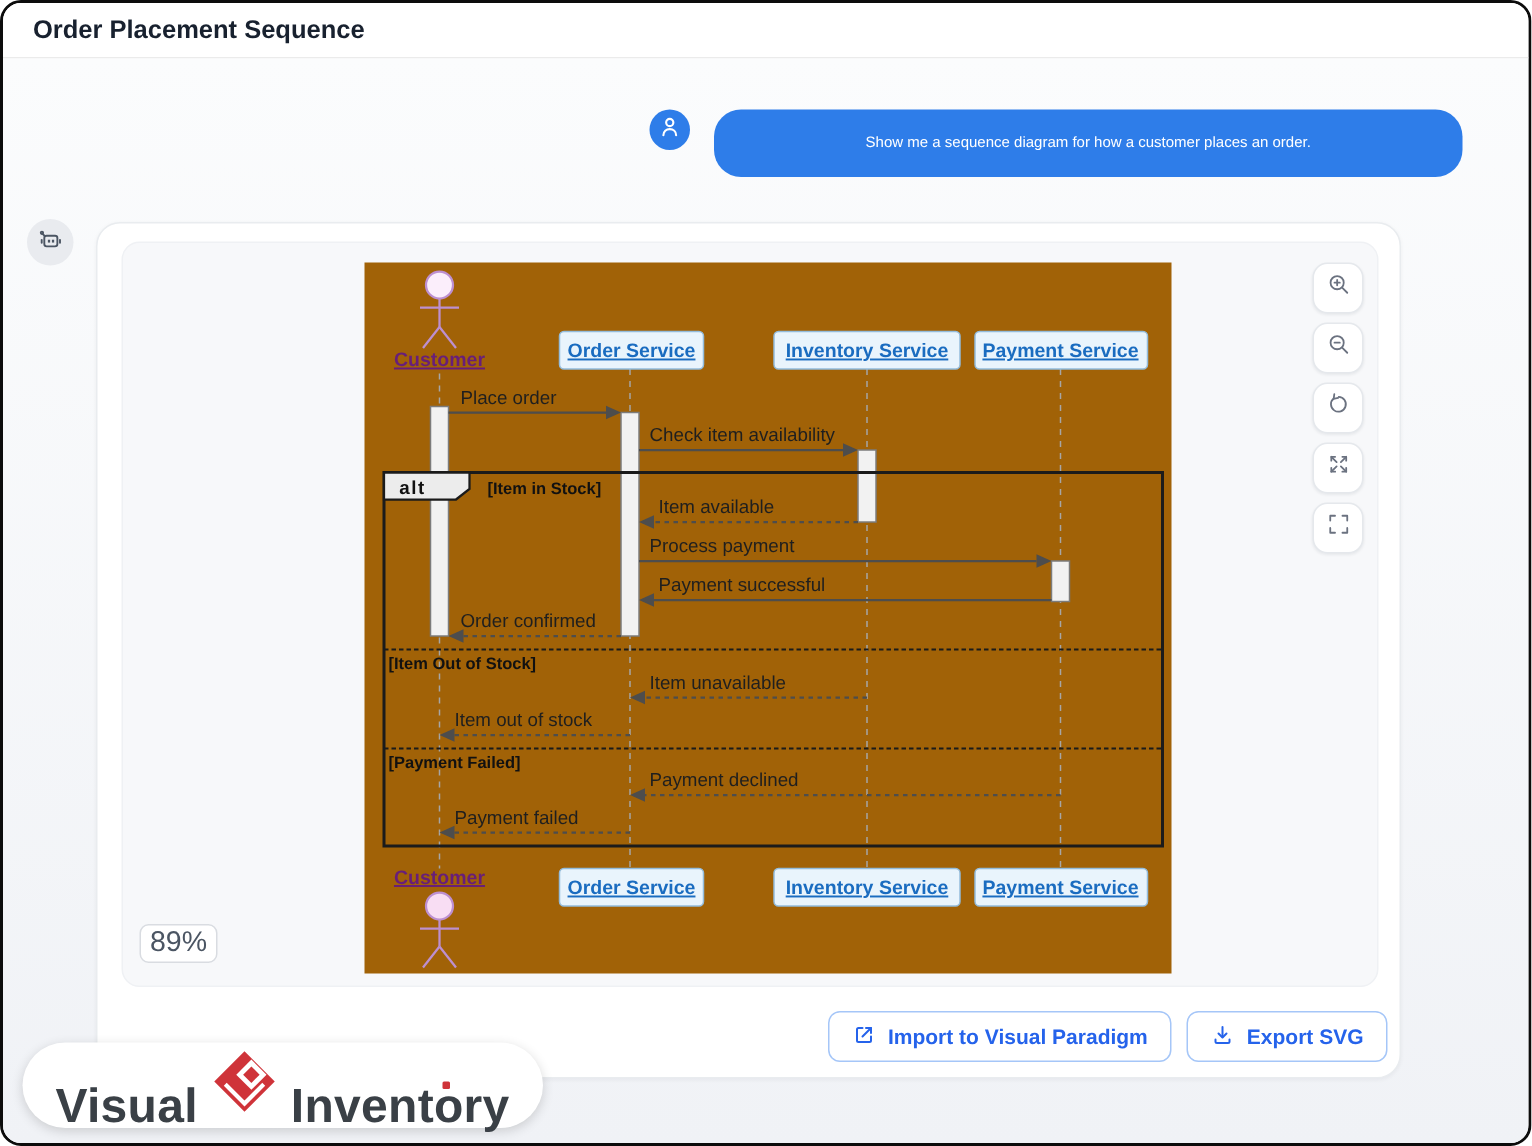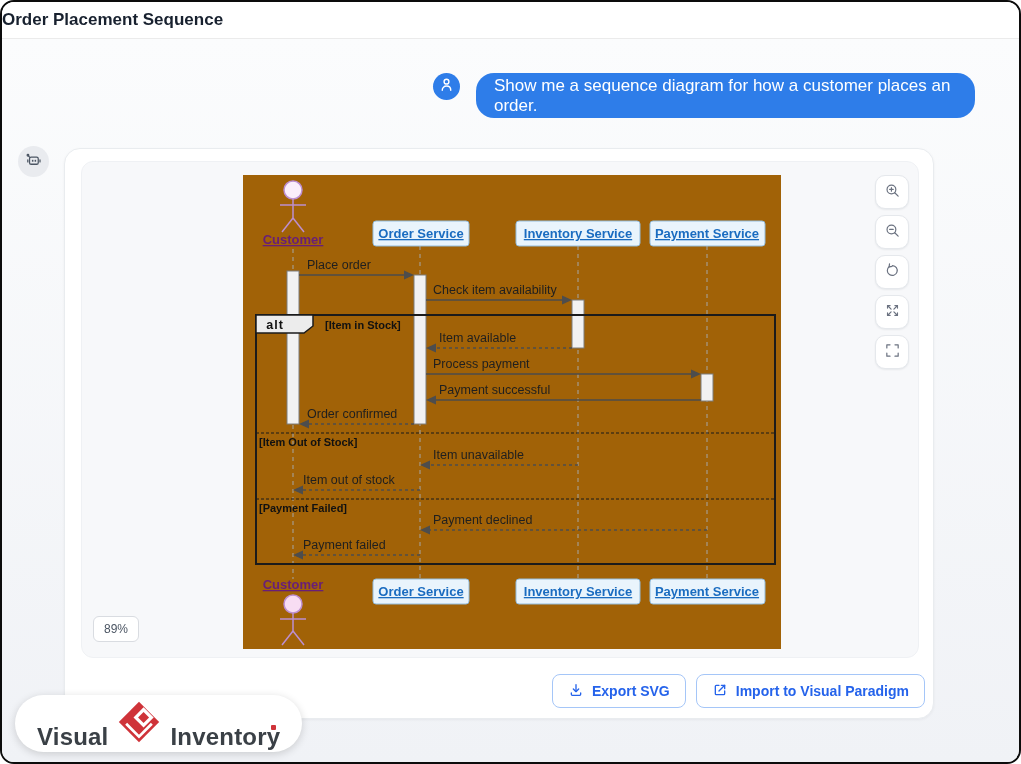--- a/index.html
+++ b/index.html
@@ -1,60 +1,60 @@
 <!DOCTYPE html>
 <html><head>
 <meta charset="utf-8">
 <style>
   * { margin:0; padding:0; box-sizing:border-box; }
   body { font-family:"Liberation Sans", sans-serif; background:#fff; }
   .screen { position:relative; width:1021px; height:764px; border:2px solid #0c0c0c;
             border-radius:14px; overflow:hidden; background:#fff; }
   .header { position:absolute; top:0; left:0; right:0; height:37px; background:#fff;
-            border-bottom:1px solid #ebebeb; display:flex; align-items:center; }
+            border-bottom:1px solid #ebebeb; display:flex; align-items:center; padding-left:20px; }
   .header h1 { font-size:17px; font-weight:700; color:#18212f; }
   .main { position:absolute; top:37px; left:0; right:0; bottom:0;
           background:linear-gradient(180deg,#fbfcfd 0%,#f0f2f6 100%); }
 
   
   .user-avatar { position:absolute; left:431px; top:34px; width:27px; height:27px;
                  border-radius:50%; background:#2e7de9; display:flex; align-items:center; justify-content:center; }
   .chat-bubble { position:absolute; left:474px; top:34px; width:499px; height:45px;
-                 background:#2e7de9; border-radius:18px; color:#fff; font-size:17px;
+                 background:#2e7de9; border-radius:18px; color:#fff; font-size:10px;
                  display:flex; align-items:center; padding:0 18px;justify-content:center; }
   .bot-avatar { position:absolute; left:16px; top:107px; width:31px; height:31px; border-radius:50%;
                 background:#e9ebef; display:flex; align-items:center; justify-content:center; }
 
   
   .card { position:absolute; left:62px; top:109px; width:870px; height:571px; background:#fff;
           border:1px solid #e9ecef; border-radius:16px; box-shadow:0 1px 3px rgba(16,24,40,.05); }
   .panel { position:absolute; left:16px; top:12px; width:838px; height:497px; background:#f7f8fa;
            border:1px solid #eff1f4; border-radius:12px; }
   .diagram-canvas { position:absolute; left:178px; top:26px; width:538px; height:474px; background:#a16207; }
 
   .controls { position:absolute; left:810px; top:26px; display:flex; flex-direction:column; gap:6px; }
   .ctrl-btn { width:34px; height:34px; background:#fff; border:1px solid #e5e8ec; border-radius:10px;
               box-shadow:0 1px 2px rgba(16,24,40,.07); display:flex; align-items:center;
               justify-content:center; cursor:pointer; }
   .ctrl-btn svg { stroke:#6b7280; }
 
   .zoom-badge { position:absolute; left:28px; top:467px; min-width:46px; height:26px; background:#fff;
                 border:1px solid #d9dce1; border-radius:6px; display:flex; align-items:center;
-                justify-content:center; font-size:12px; color:#4b5563; padding:0 6px; }
+                justify-content:center; font-size:19px; color:#4b5563; padding:0 6px; }
 
   .footer-actions { position:absolute; right:8px; bottom:10px; display:flex; gap:10px; }
   .action-btn { height:34px; display:inline-flex; align-items:center; gap:8px; padding:0 15px;
                 background:#fff; border:1px solid #a5c6f8; border-radius:8px; color:#2563eb;
                 font-size:14px; font-weight:600; cursor:pointer; }
 
   
   .brand-pill { position:absolute; left:13px; top:656px; height:57px; background:#fff;
                 border-radius:29px; box-shadow:0 2px 8px rgba(0,0,0,.16); display:flex;
                 align-items:center; padding:0 22px; gap:9px; z-index:5; cursor:pointer; }
-  .brand-word { font-size:24px; font-weight:700; color:#3a4046; letter-spacing:.2px;margin-top:27px; }
+  .brand-word { font-size:32px; font-weight:700; color:#3a4046; letter-spacing:.2px;margin-top:27px; }
   .brand-word2 { position:relative; }
   .brand-word2::after { content:""; position:absolute; left:101px; top:2px; width:5px; height:5px;
                         background:#cf3339; border-radius:1px; }
 
   svg text { font-family:"Liberation Sans", sans-serif; }
   .msg-label { font-size:12.5px; fill:#1f1f1f; }
   .guard-label { font-size:11px; font-weight:700; fill:#111; }
   .part-label { font-size:13px; font-weight:700; fill:#1a6cc0; text-decoration:underline; }
   .actor-label { font-size:13px; font-weight:700; fill:#681e79; text-decoration:underline; }
 </style>
@@ -255,36 +255,36 @@
       </div>
 
       <div class="zoom-badge">
         <span>89%</span>
       </div>
 
       <div class="footer-actions">
         <button class="action-btn">
           <span>
             <svg width="16" height="16" viewBox="0 0 24 24" fill="none" stroke="#2563eb" stroke-width="2" stroke-linecap="round" stroke-linejoin="round">
+              <path d="M10.5 5H6.5A1.5 1.5 0 0 0 5 6.5v11A1.5 1.5 0 0 0 6.5 19h11a1.5 1.5 0 0 0 1.5-1.5V13.5"></path>
+              <line x1="10.5" y1="13.5" x2="19" y2="5"></line>
+                <polyline points="14,5 19,5 19,10"></polyline>
+            </svg>
+          </span>
+          <span>Import to Visual Paradigm</span>
+        </button>
+        <button class="action-btn">
+          <span>
+            <svg width="16" height="16" viewBox="0 0 24 24" fill="none" stroke="#2563eb" stroke-width="2" stroke-linecap="round" stroke-linejoin="round">
               <line x1="12" y1="4" x2="12" y2="14"></line>
                 <polyline points="8,10.5 12,14.5 16,10.5"></polyline>
               <path d="M5 16.5v2a1.5 1.5 0 0 0 1.5 1.5h11a1.5 1.5 0 0 0 1.5-1.5v-2"></path>
             </svg>
           </span>
           <span>Export SVG</span>
-        </button>
-        <button class="action-btn">
-          <span>
-            <svg width="16" height="16" viewBox="0 0 24 24" fill="none" stroke="#2563eb" stroke-width="2" stroke-linecap="round" stroke-linejoin="round">
-              <path d="M10.5 5H6.5A1.5 1.5 0 0 0 5 6.5v11A1.5 1.5 0 0 0 6.5 19h11a1.5 1.5 0 0 0 1.5-1.5V13.5"></path>
-              <line x1="10.5" y1="13.5" x2="19" y2="5"></line>
-                <polyline points="14,5 19,5 19,10"></polyline>
-            </svg>
-          </span>
-          <span>Import to Visual Paradigm</span>
         </button>
       </div>
     </div>
 
     <div class="brand-pill">
       <span class="brand-word">Visual</span>
       <span>
         <svg width="44" height="44" viewBox="0 0 48 48">
           <polygon points="24,2 46,24 24,46 2,24" fill="#cf3339"></polygon>
           <polygon points="29,8 40,19 29,30 18,19" fill="#ffffff"></polygon>

